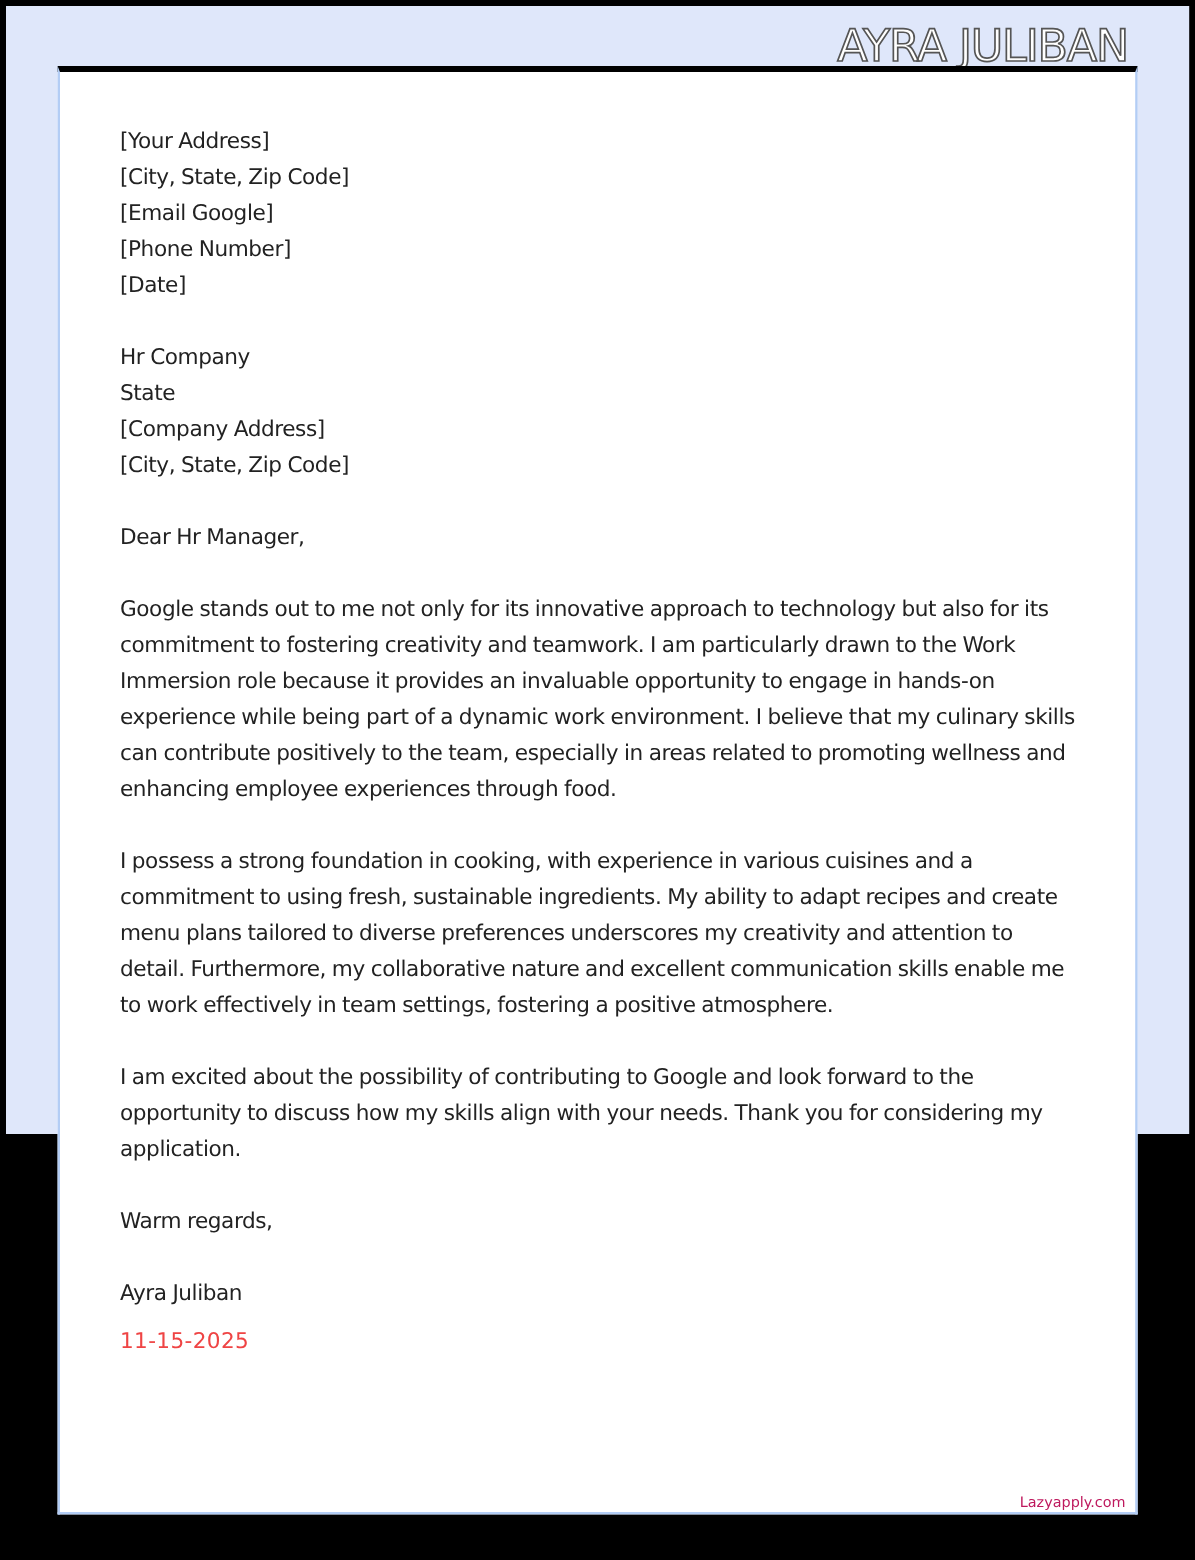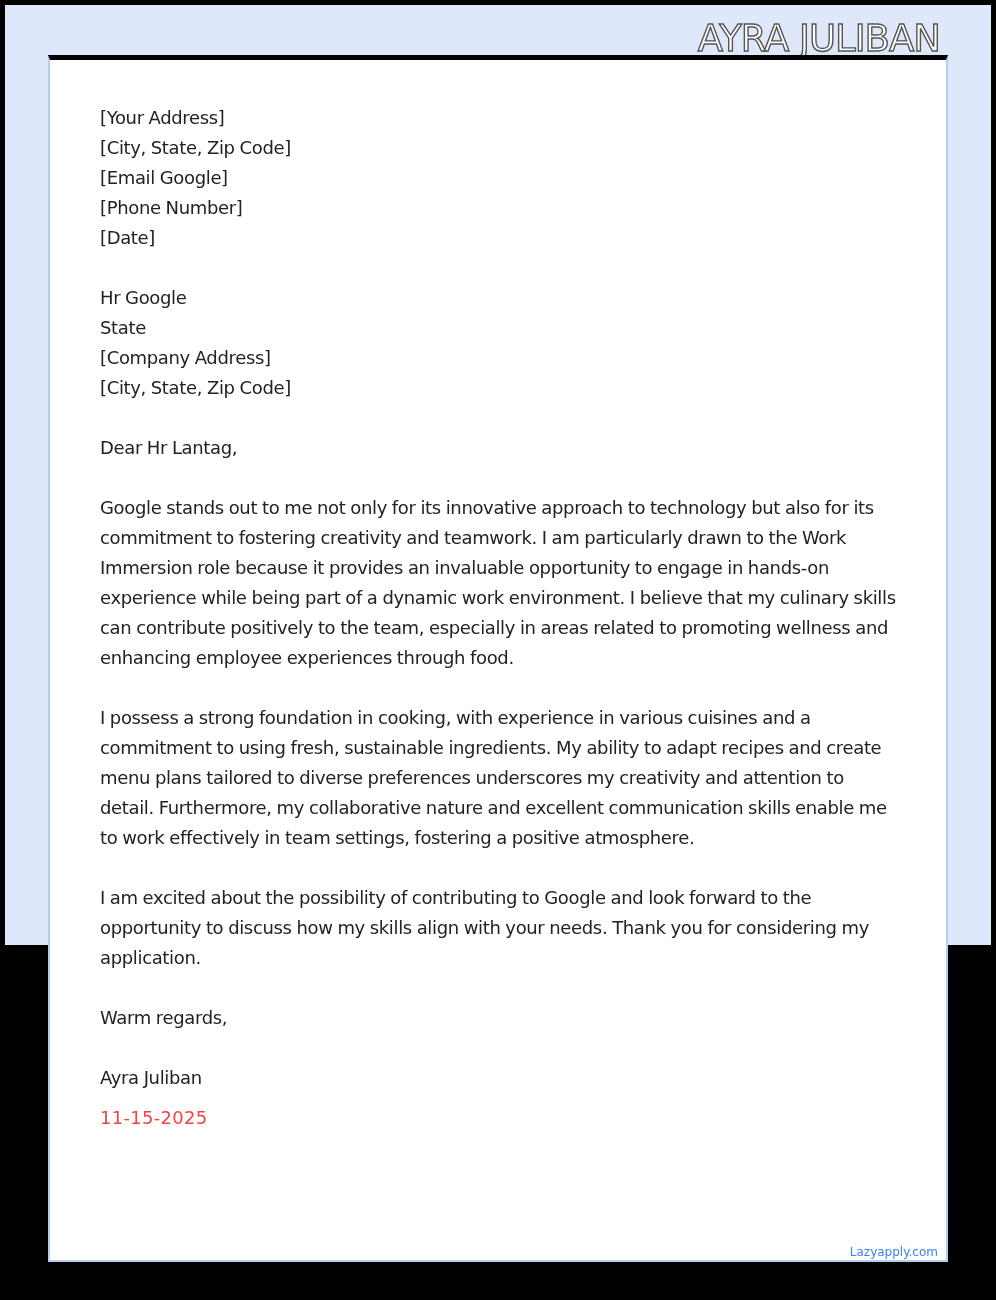--- a/index.html
+++ b/index.html
@@ -57,21 +57,21 @@
     display: block;
     color: #ef4444;
     margin-top: 10px;
     letter-spacing: 0.3px;
   }
   .watermark {
     position: absolute;
     right: 8px;
     bottom: 0px;
     font-size: 12px;
-    color: #3b82f6;
+    color: #be185d;
     line-height: 16px;
   }
 </style>
 </head>
 <body>
 
 <div class="page-frame">
   <div class="name-title">AYRA JULIBAN</div>
 
   <div class="letter-card">
@@ -79,27 +79,27 @@
 
       <p>
         <span class="block-line">[Your Address]</span>
         <span class="block-line">[City, State, Zip Code]</span>
         <span class="block-line">[Email Google]</span>
         <span class="block-line">[Phone Number]</span>
         <span class="block-line">[Date]</span>
       </p>
 
       <p>
-        <span class="block-line">Hr Google</span>
+        <span class="block-line">Hr Company</span>
         <span class="block-line">State</span>
         <span class="block-line">[Company Address]</span>
         <span class="block-line">[City, State, Zip Code]</span>
       </p>
 
-      <p>Dear Hr Lantag,</p>
+      <p>Dear Hr Manager,</p>
 
       <p>Google stands out to me not only for its innovative approach to technology but also for its commitment to fostering creativity and teamwork. I am particularly drawn to the Work Immersion role because it provides an invaluable opportunity to engage in hands-on experience while being part of a dynamic work environment. I believe that my culinary skills can contribute positively to the team, especially in areas related to promoting wellness and enhancing employee experiences through food.</p>
       <p>I possess a strong foundation in cooking, with experience in various cuisines and a commitment to using fresh, sustainable ingredients. My ability to adapt recipes and create menu plans tailored to diverse preferences underscores my creativity and attention to detail. Furthermore, my collaborative nature and excellent communication skills enable me to work effectively in team settings, fostering a positive atmosphere.</p>
       <p>I am excited about the possibility of contributing to Google and look forward to the opportunity to discuss how my skills align with your needs. Thank you for considering my application.</p>
 
       <p>Warm regards,</p>
 
       <span class="block-line">Ayra Juliban</span>
       <span class="date-link">11-15-2025</span>
     </div>

